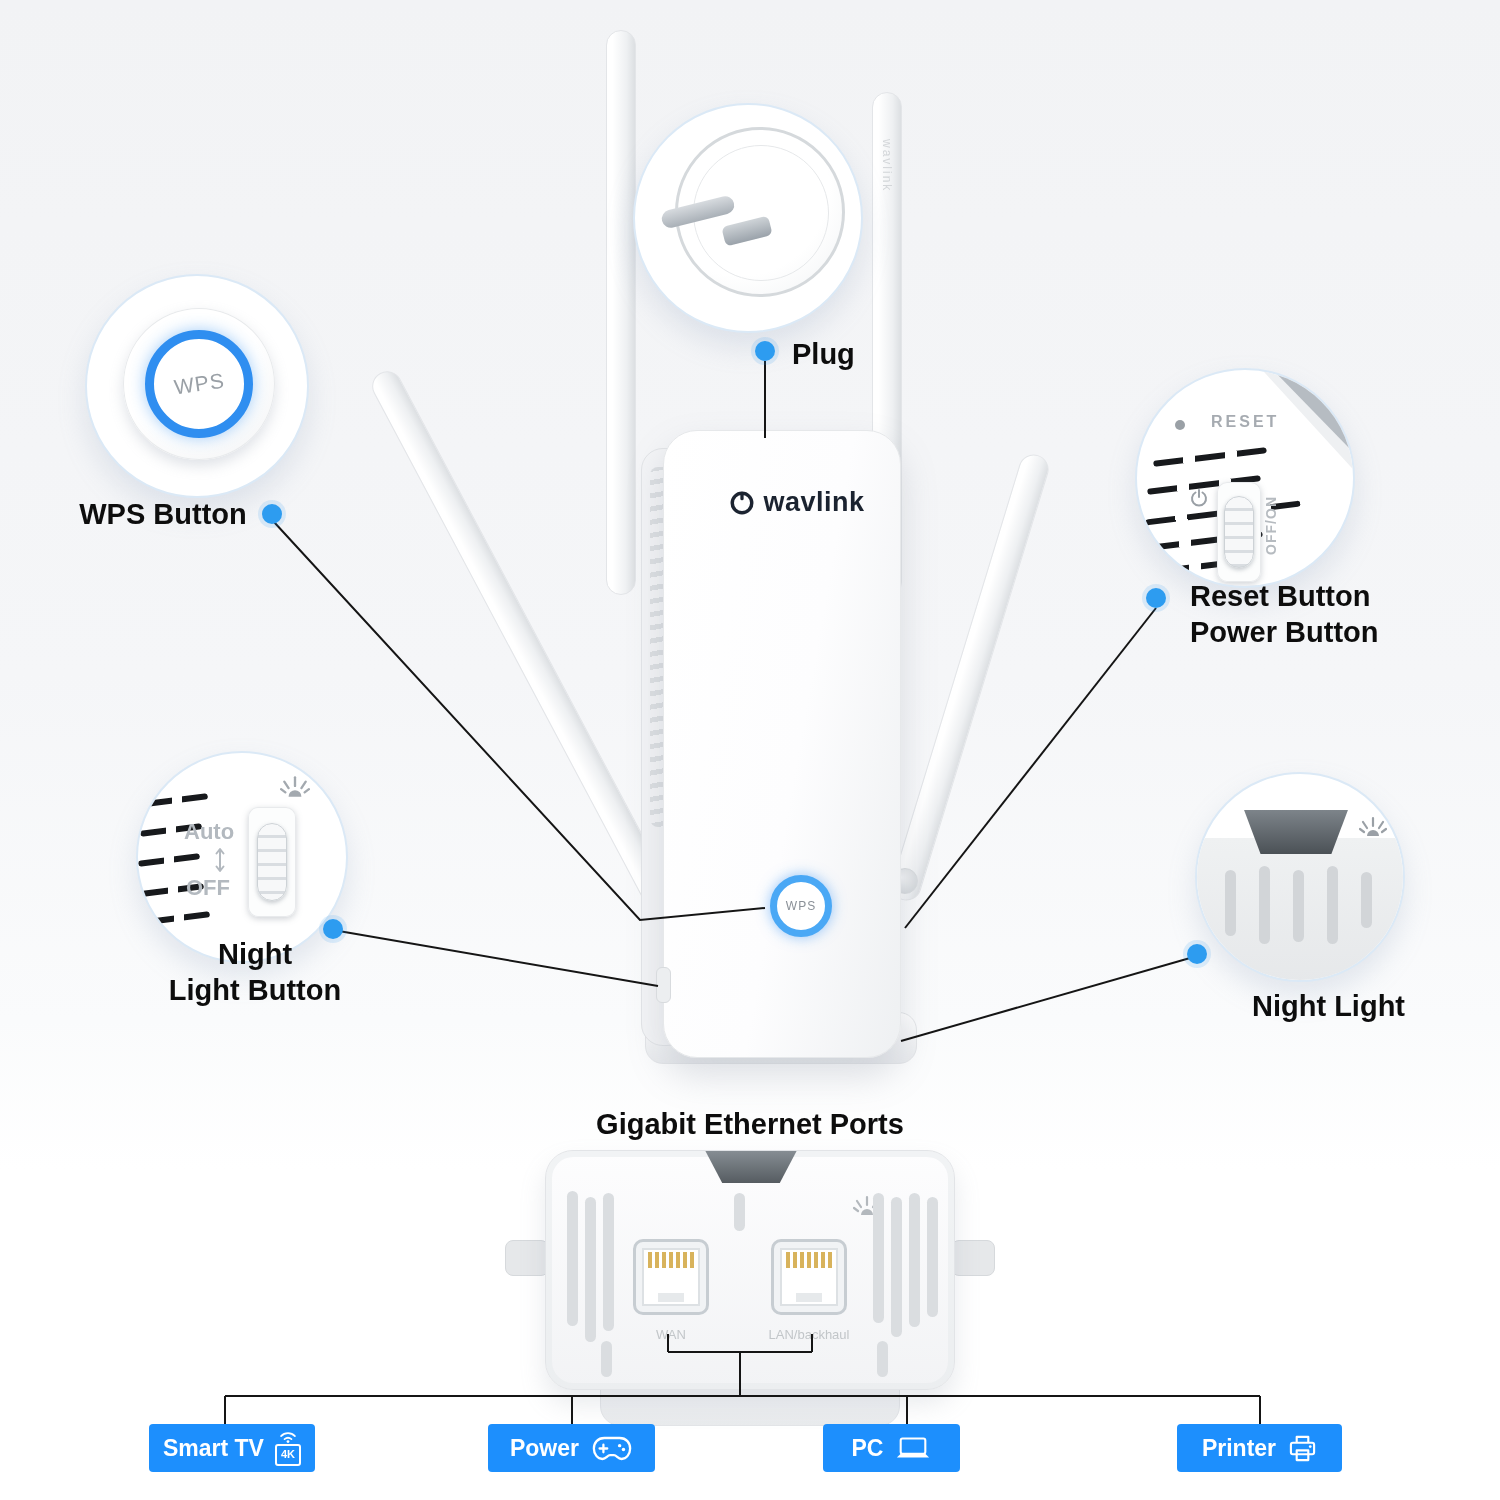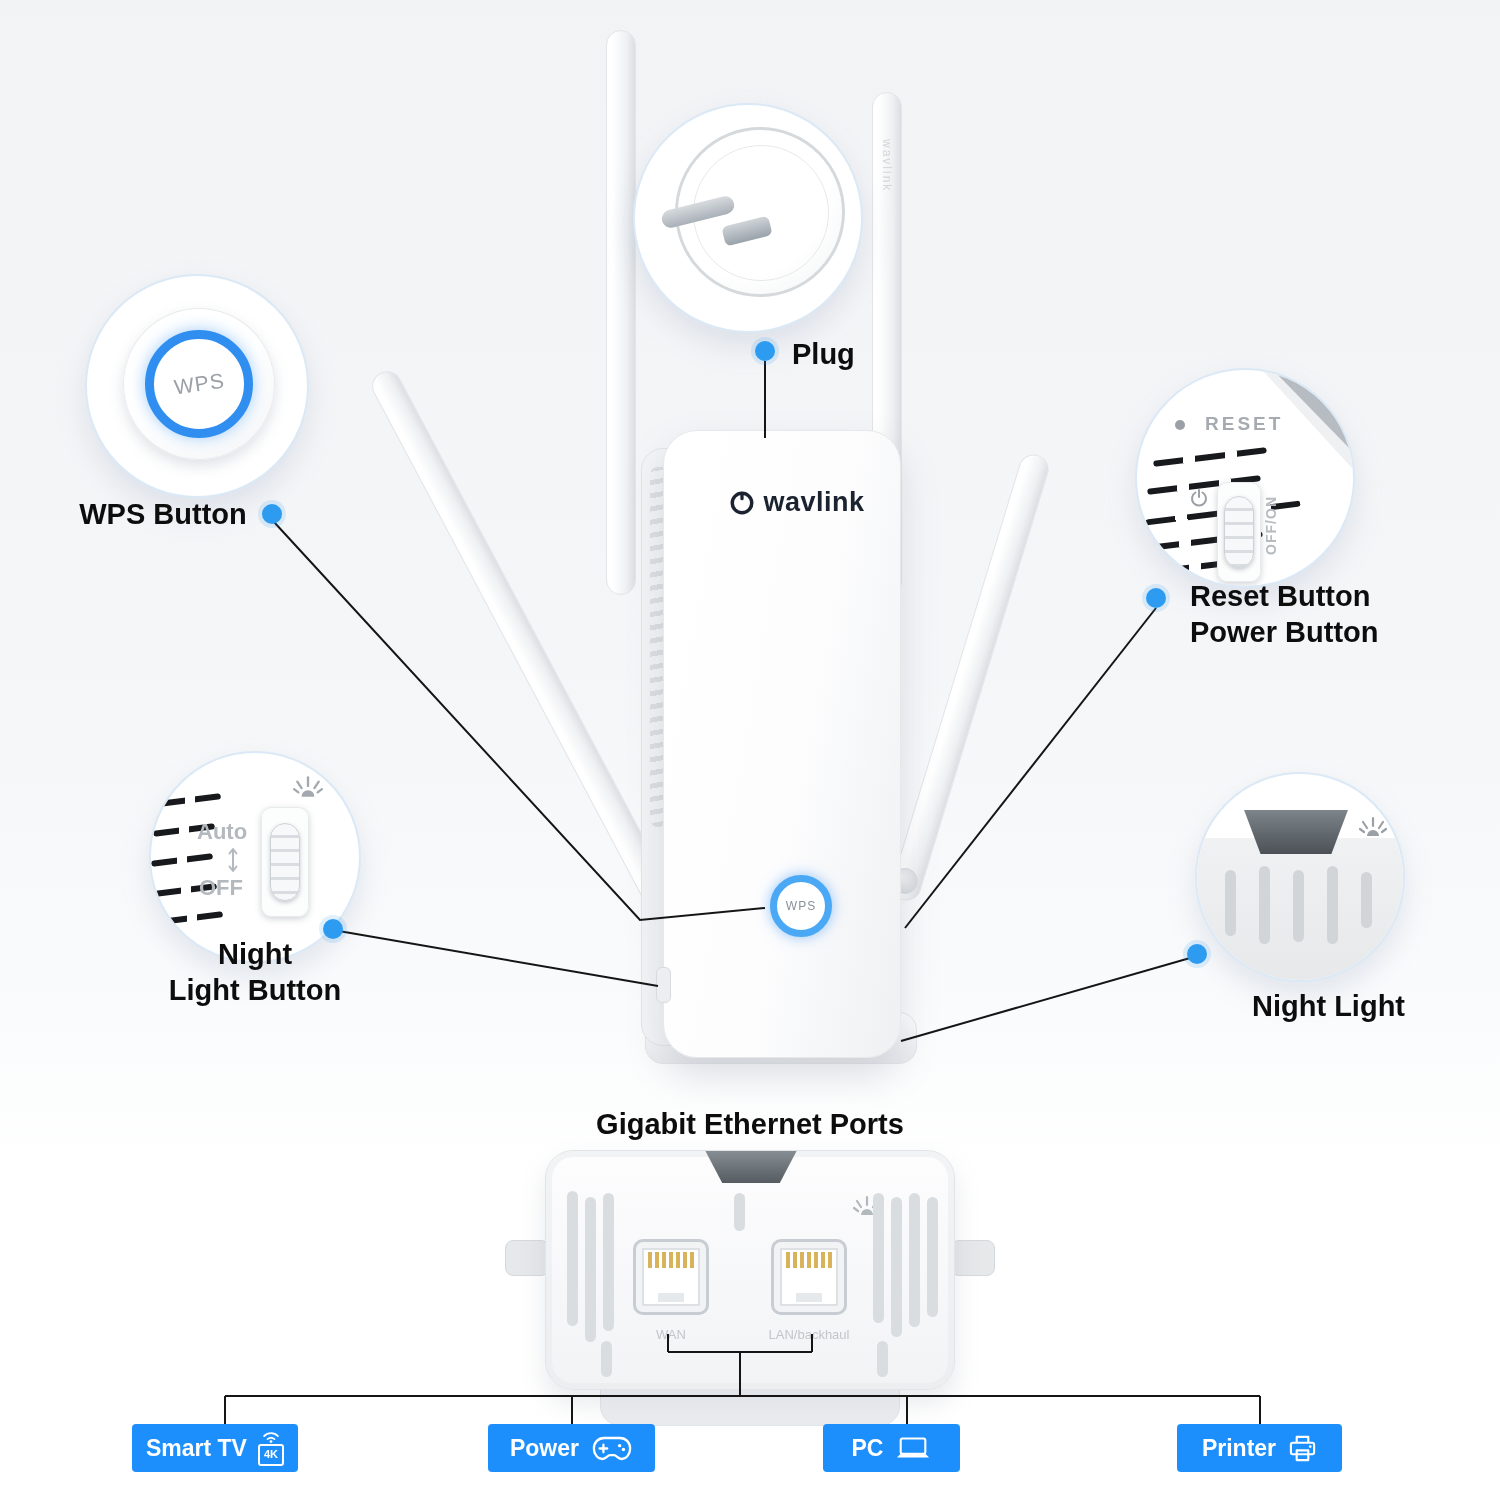--- a/index.html
+++ b/index.html
@@ -48,33 +48,33 @@
   .plug-base{position:absolute;left:40px;top:22px;width:170px;height:170px;border-radius:50%;
     border:3px solid #d5d9dc;background:radial-gradient(circle at 38% 35%,#ffffff 60%,#eff1f3);box-sizing:border-box;}
   .plug-inner{position:absolute;left:58px;top:40px;width:134px;height:134px;border-radius:50%;border:1px solid #e6e8ea;}
   .prong{position:absolute;transform:rotate(-14deg);}
   .prong1{left:26px;top:98px;width:74px;height:18px;border-radius:9px;background:linear-gradient(180deg,#d7dbdf,#a9b0b7);}
   .prong2{left:88px;top:116px;width:48px;height:20px;border-radius:6px;background:linear-gradient(180deg,#cfd4d8,#9aa2aa);}
   .co-reset{left:1135px;top:368px;width:220px;height:220px;}
   .wedge{position:absolute;inset:0;background:#eef0f2;clip-path:polygon(58% 0,100% 0,100% 46%);}
   .wedge2{position:absolute;inset:0;background:#b6bcc2;clip-path:polygon(63% 0,72% 0,100% 30%,100% 38%);}
   .rdot{position:absolute;left:38px;top:50px;width:10px;height:10px;border-radius:50%;background:#9aa0a6;}
-  .rtext{position:absolute;left:68px;top:43px;font-size:19px;font-weight:700;color:#a6abb1;letter-spacing:3px;}
+  .rtext{position:absolute;left:74px;top:43px;font-size:16px;font-weight:700;color:#a6abb1;letter-spacing:3px;}
   .vrow{position:absolute;height:6px;border-radius:3px;transform:rotate(-7deg);
     background:repeating-linear-gradient(90deg,#17191c 0 30px,transparent 30px 42px);}
   .vrow-s{background:repeating-linear-gradient(90deg,#17191c 0 26px,transparent 26px 36px);}
   .pwr-ico{position:absolute;left:52px;top:118px;width:20px;height:20px;color:#9aa0a6;}
   .sw-plate{position:absolute;left:80px;top:112px;width:44px;height:100px;border-radius:10px;background:#fcfdfd;
     box-shadow:0 2px 6px rgba(120,130,140,.35),inset 0 0 0 1px #e8eaec;}
   .vswitch{position:absolute;left:87px;top:126px;width:30px;height:72px;border-radius:15px;
     background:repeating-linear-gradient(180deg,#f7f8f9 0 11px,#d9dde1 11px 14px);
     border:1px solid #cdd2d6;box-sizing:border-box;box-shadow:0 2px 4px rgba(120,130,140,.4);}
   .onoff{position:absolute;left:126px;top:126px;font-size:14px;font-weight:700;color:#b6bbc0;
     writing-mode:vertical-rl;transform:rotate(180deg);letter-spacing:1px;}
-  .co-nbtn{left:149px;top:751px;width:212px;height:212px;}
+  .co-nbtn{left:136px;top:751px;width:212px;height:212px;}
   .nb-rays{position:absolute;left:142px;top:22px;width:30px;height:24px;color:#a3a9af;}
   .auto-t{position:absolute;left:46px;top:66px;font-size:22px;font-weight:700;color:#b3b9bf;}
   .updown{position:absolute;left:76px;top:94px;width:12px;height:26px;color:#b3b9bf;}
   .off-t{position:absolute;left:48px;top:122px;font-size:22px;font-weight:700;color:#b3b9bf;text-align:center;}
   .nb-plate{left:110px;top:54px;width:48px;height:110px;}
   .nb-switch{left:119px;top:70px;width:30px;height:78px;}
   .co-nlight{left:1195px;top:772px;width:210px;height:210px;}
   .nl-panel{position:absolute;left:-6px;top:64px;width:222px;height:146px;background:linear-gradient(180deg,#eff1f2,#e6e8ea);}
   .nl-lens{position:absolute;left:40px;top:36px;width:118px;height:44px;
     background:linear-gradient(180deg,#7d848a,#4b5156);clip-path:polygon(6% 0,94% 0,80% 100%,20% 100%);}
@@ -110,21 +110,21 @@
   .p1{left:87px;top:88px;} .p2{left:225px;top:88px;}
   .port-inner{position:absolute;inset:6px;background:#ffffff;border:2px solid #dde1e4;box-sizing:border-box;
     background-image:repeating-linear-gradient(90deg,#d8b35c 0 4px,rgba(0,0,0,0) 4px 7px),linear-gradient(#e6e9eb,#e6e9eb);
     background-size:46px 16px,26px 9px;background-position:center 2px,center calc(100% - 2px);background-repeat:no-repeat;}
   .plabel{position:absolute;top:176px;font-size:13px;color:#c2c6c9;text-align:center;}
   .pl1{left:80px;width:90px;} .pl2{left:210px;width:106px;}
   
   .dev-btn{position:absolute;top:1424px;height:48px;background:#1d8ffd;border-radius:4px;z-index:45;color:#fff;
     display:flex;align-items:center;justify-content:center;gap:12px;}
   .btn-label{font-size:23px;font-weight:700;color:#fff;}
-  .btn-tv{left:132px;width:166px;gap:11px;} .btn-game{left:488px;width:167px;}
+  .btn-tv{left:149px;width:166px;gap:11px;} .btn-game{left:488px;width:167px;}
   .btn-pc{left:823px;width:137px;} .btn-printer{left:1177px;width:165px;}
   .bicon{color:#fff;}
   .gp{width:42px;height:27px;} .lp{width:36px;height:26px;} .pr{width:29px;height:29px;}
   .tvgrp{display:flex;flex-direction:column;align-items:center;gap:1px;}
   .wifi{width:22px;height:13px;color:#fff;}
   .tvbox{display:block;border:2px solid #fff;border-radius:3px;height:18px;line-height:17px;padding:0 4px;
     font-size:11px;font-weight:700;color:#fff;}
   .rays-ico{display:block;}
   .defs{position:absolute;width:0;height:0;}
 </style>

